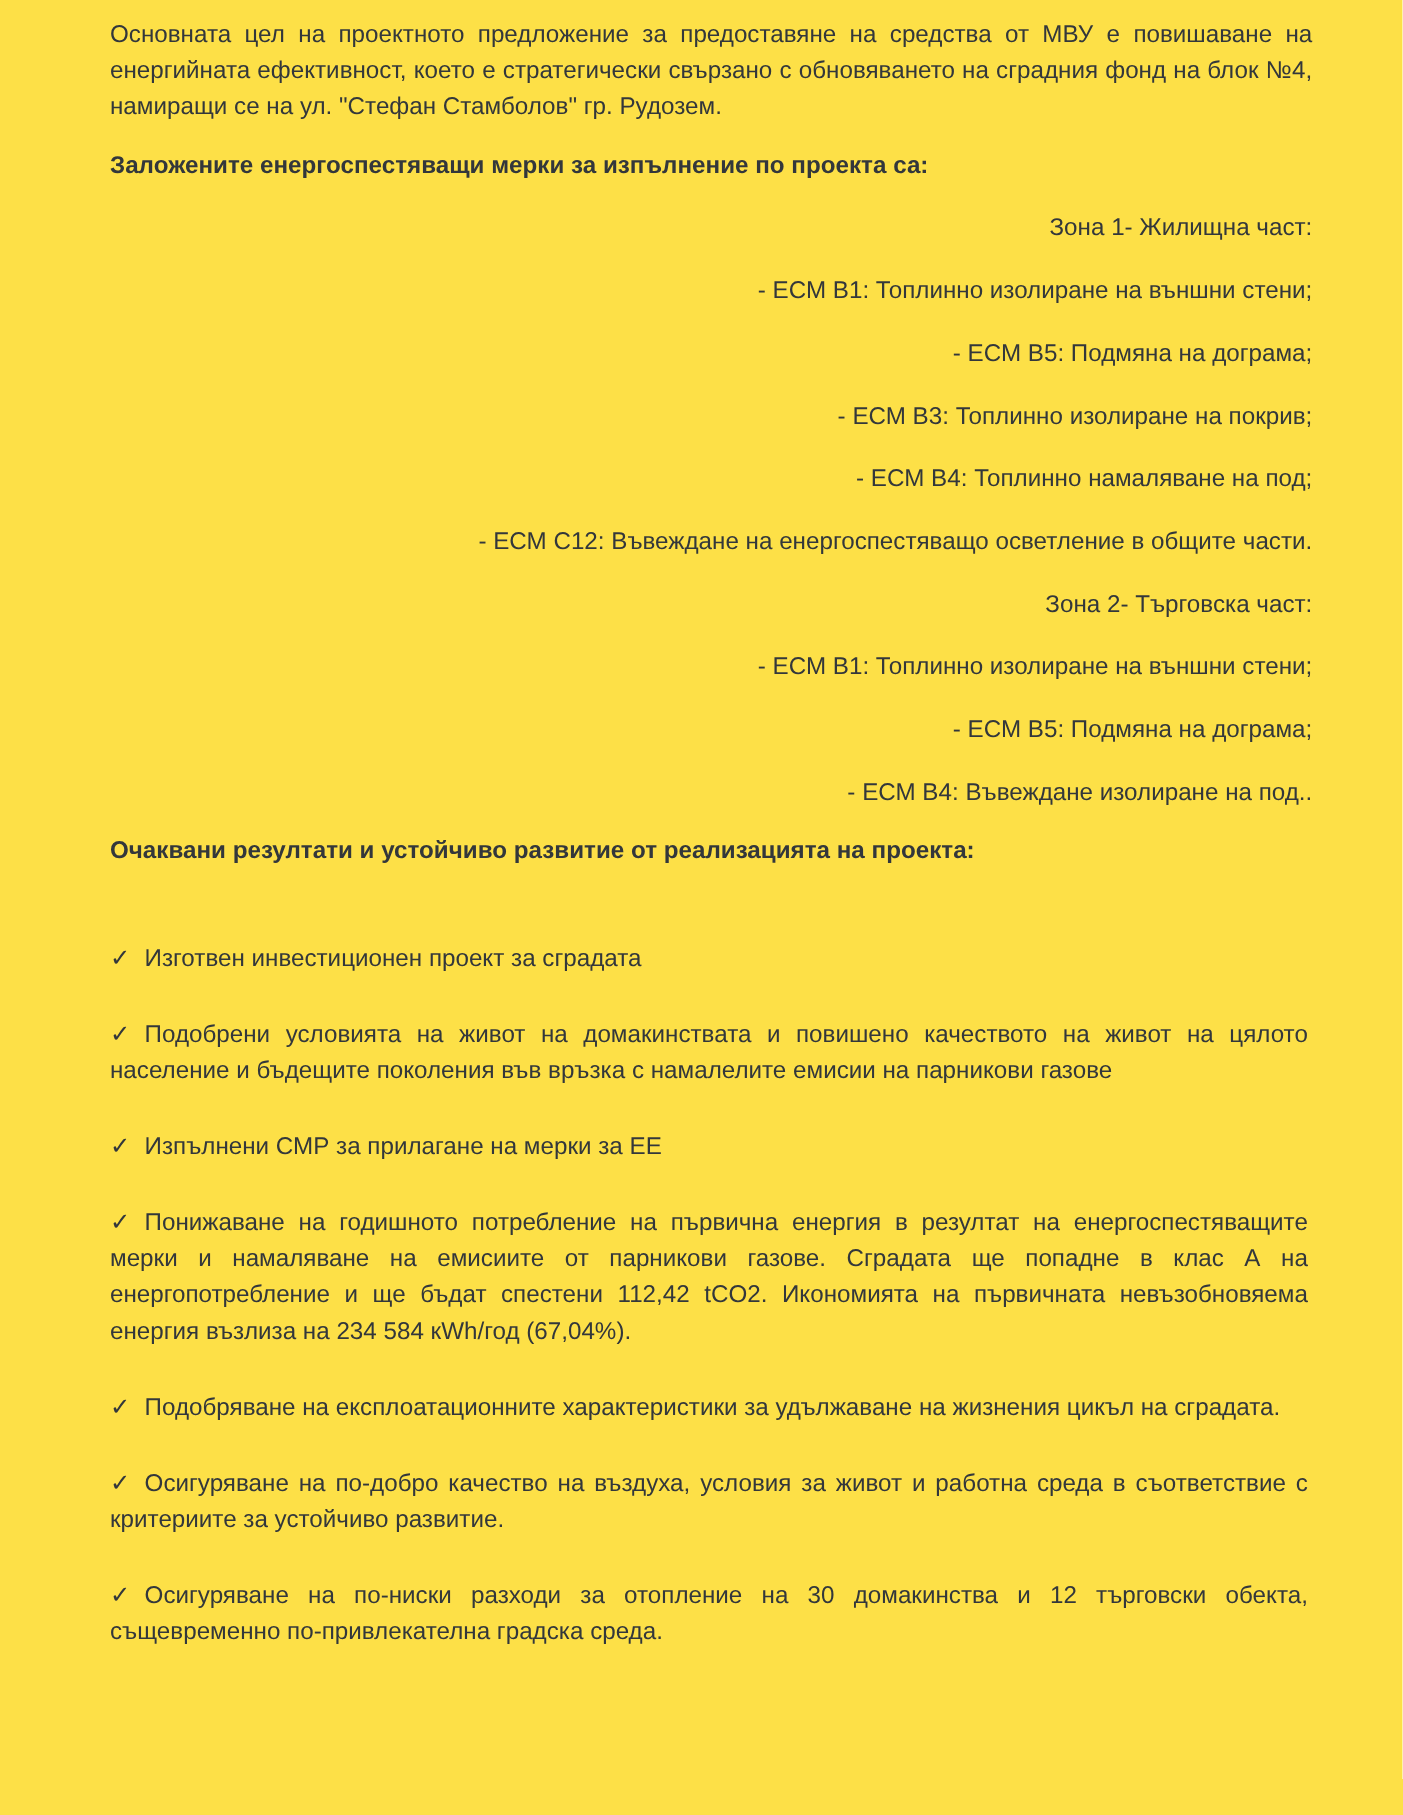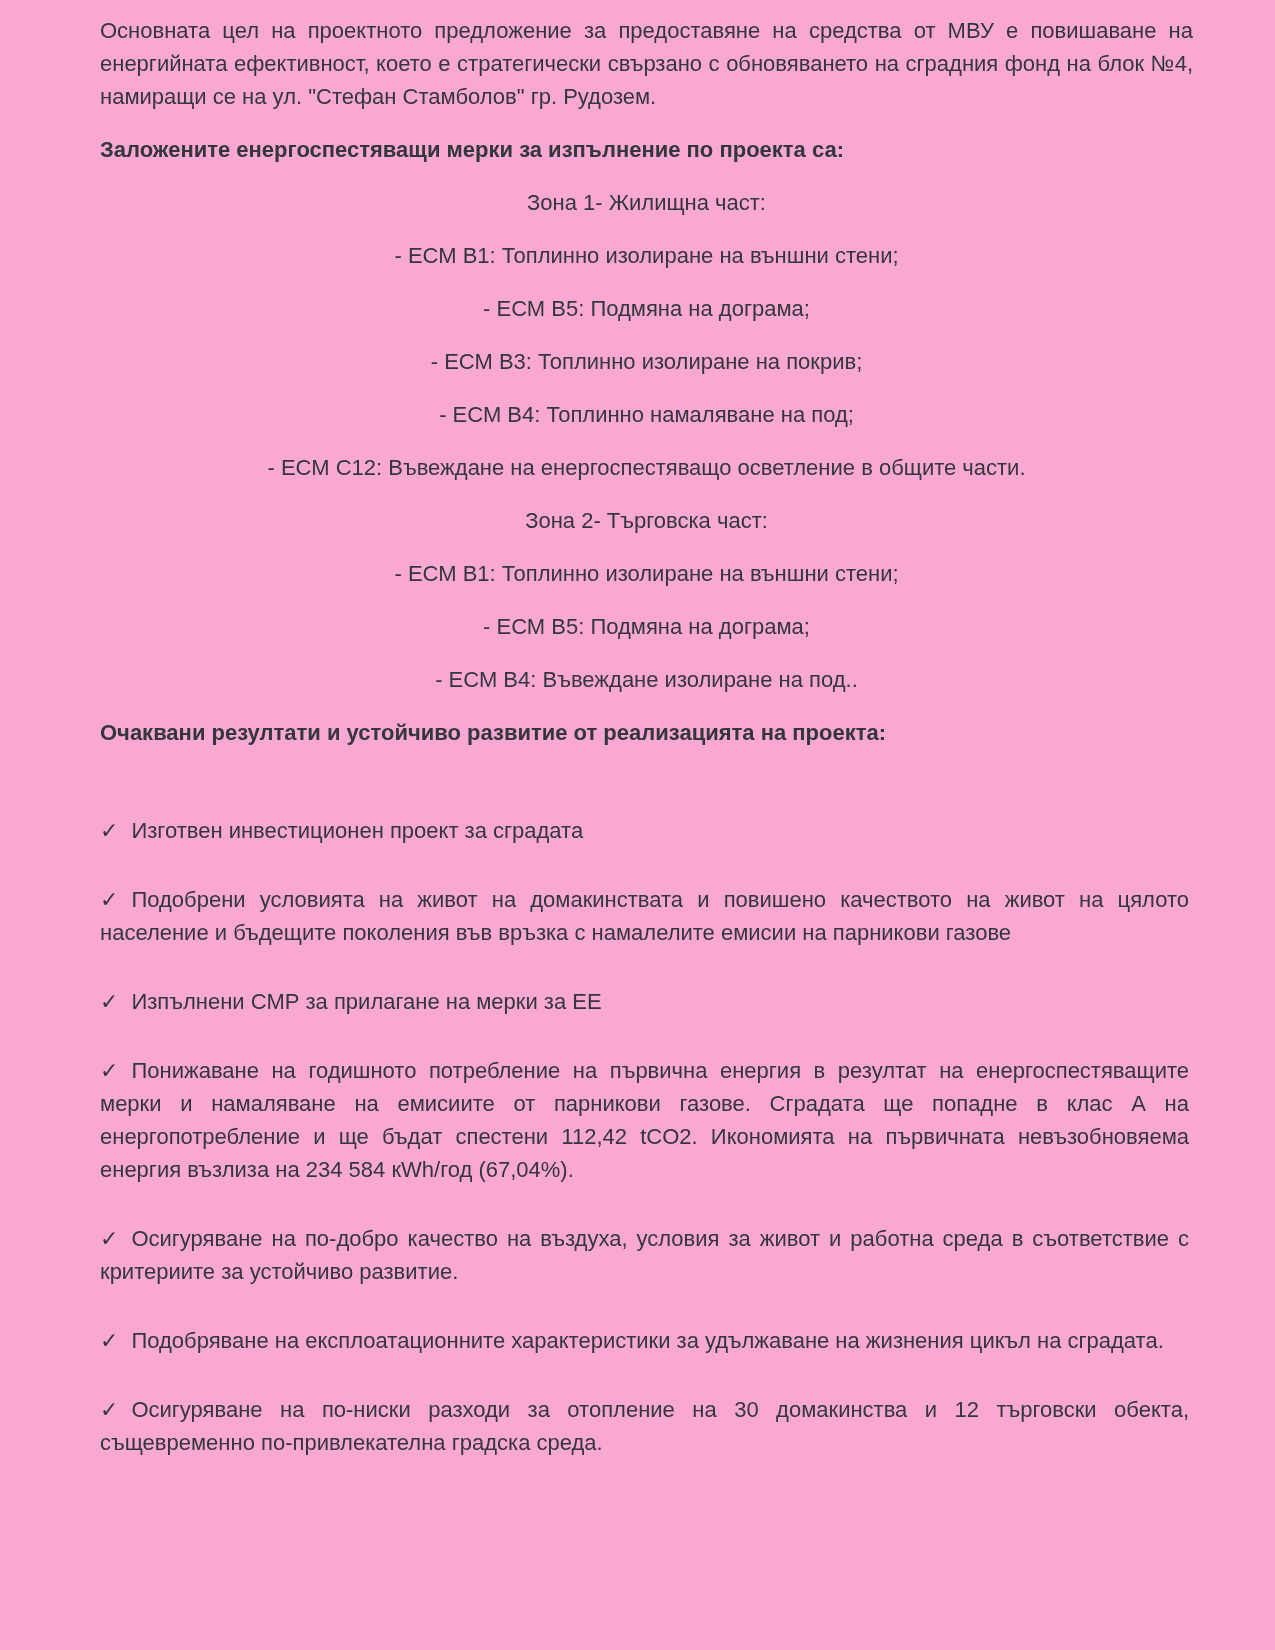--- a/index.html
+++ b/index.html
@@ -4,34 +4,35 @@
 <style>
   html, body {
     margin: 0;
     padding: 0;
     background: #ffffff;
   }
   .page {
     width: 1275px;
     height: 1650px;
     box-sizing: border-box;
-    background: #f9a8d4;
+    background: #fde047;
     padding: 14px 82px 0 100px;
     font-family: "Liberation Sans", sans-serif;
     font-size: 22px;
     line-height: 33px;
     color: #33373b;
     overflow: hidden;
   }
   .para {
     margin: 0 0 20px 0;
     text-align: justify;
   }
   .para.single {
-    text-align: center;
+    text-align: right;
+    margin-top: 24px;
   }
   .heading {
     font-weight: bold;
     margin: 12px 0 20px 0;
     text-align: left;
   }
   .results {
     padding-top: 45px;
   }
   .check-item {
@@ -75,21 +76,21 @@
   <div class="results">
 
     <p class="check-item single"><span class="check">✓</span><span>Изготвен инвестиционен проект за сградата</span></p>
 
     <p class="check-item"><span class="check">✓</span><span>Подобрени условията на живот на домакинствата и повишено качеството на живот на цялото население и бъдещите поколения във връзка с намалелите емисии на парникови газове</span></p>
 
     <p class="check-item single"><span class="check">✓</span><span>Изпълнени СМР за прилагане на мерки за ЕЕ</span></p>
 
     <p class="check-item"><span class="check">✓</span><span>Понижаване на годишното потребление на първична енергия в резултат на енергоспестяващите мерки и намаляване на емисиите от парникови газове. Сградата ще попадне в клас А на енергопотребление и ще бъдат спестени 112,42 tCO2. Икономията на първичната невъзобновяема енергия възлиза на 234 584 кWh/год (67,04%).</span></p>
 
+    <p class="check-item single"><span class="check">✓</span><span>Подобряване на експлоатационните характеристики за удължаване на жизнения цикъл на сградата.</span></p>
+
     <p class="check-item"><span class="check">✓</span><span>Осигуряване на по-добро качество на въздуха, условия за живот и работна среда в съответствие с критериите за устойчиво развитие.</span></p>
-
-    <p class="check-item single"><span class="check">✓</span><span>Подобряване на експлоатационните характеристики за удължаване на жизнения цикъл на сградата.</span></p>
 
     <p class="check-item"><span class="check">✓</span><span>Осигуряване на по-ниски разходи за отопление на 30 домакинства и 12 търговски обекта, същевременно по-привлекателна градска среда.</span></p>
 
   </div>
 
 </div>
 
 </body></html>

